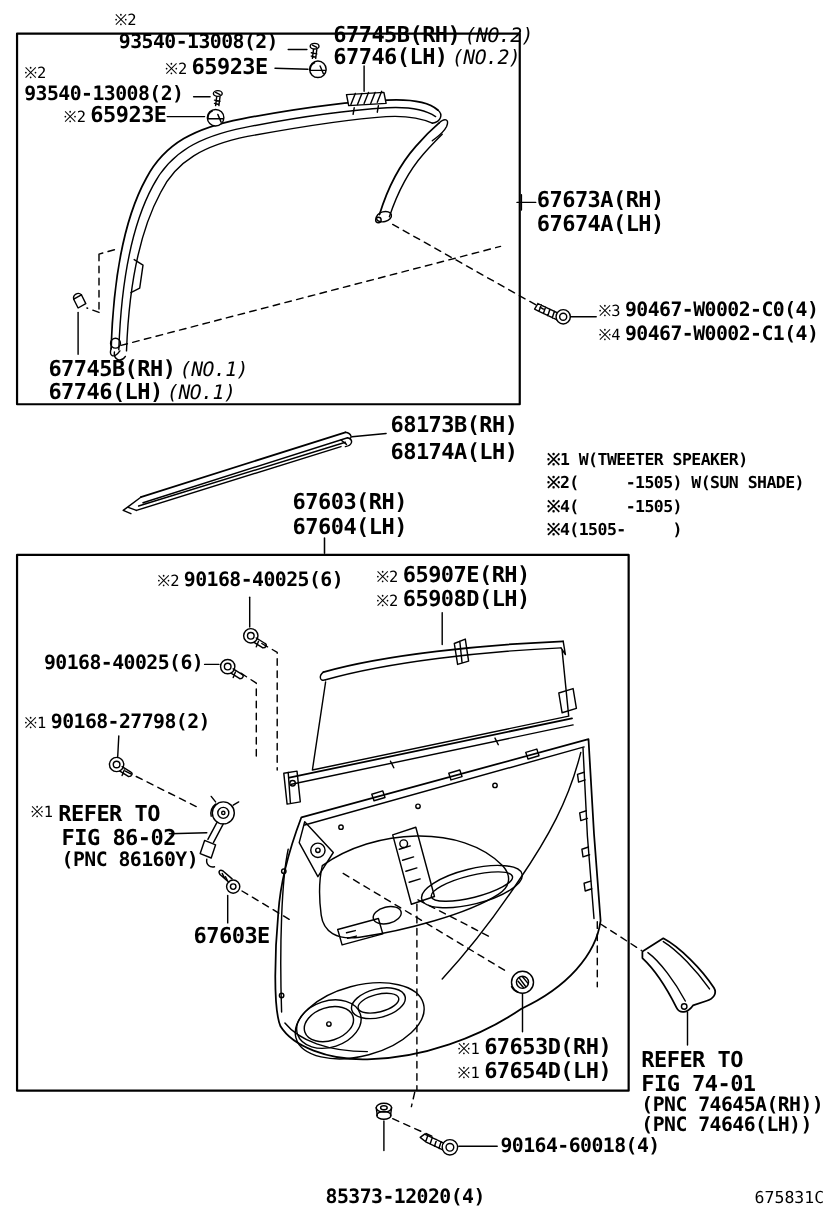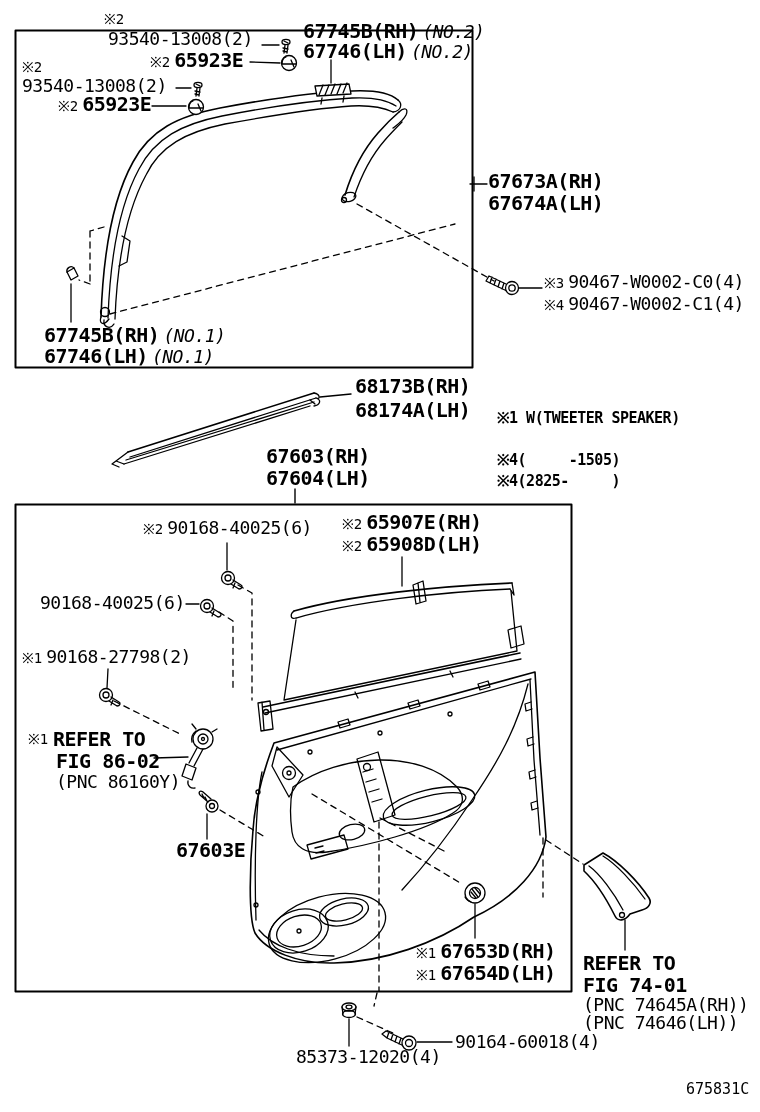--- a/index.html
+++ b/index.html
@@ -8,21 +8,21 @@
         font-family:"DejaVu Sans Mono","Liberation Mono",monospace;color:#000;}
   #art{position:absolute;left:0;top:0;}
   #art *{fill:none;stroke:#000;stroke-width:1.3;stroke-linecap:round;stroke-linejoin:round;}
   #art .box{stroke-width:2;}
   #art .thick{stroke-width:1.6;}
   #art .dash{stroke-dasharray:6 5;stroke-width:1.2;}
   #art .lead{stroke-width:1.4;}
   #art .whead{fill:#fff;}
   #art .fillw{fill:#fff;}
   .lbl{position:absolute;white-space:pre;display:flex;align-items:baseline;gap:4px;line-height:1.05;}
-  .num{font-weight:normal;font-size:18px;letter-spacing:-0.5px;}
+  .num{font-weight:bold;font-size:18px;letter-spacing:-0.5px;}
   .num-lg{font-weight:bold;font-size:20px;letter-spacing:-0.5px;}
   .mk{font-size:14px;font-weight:normal;}
   .sfx{font-size:18px;font-weight:normal;letter-spacing:-0.5px;font-style:italic;}
   .note{font-size:15px;font-weight:bold;letter-spacing:-0.5px;}
   .figcode{font-size:15px;}
 </style>
 </head>
 <body>
 
 <div id="page">
@@ -264,22 +264,23 @@
   <div class="lbl" style="left:44px;top:325px"><span class="num-lg">67745B(RH)</span><span class="sfx">(NO.1)</span></div>
   <div class="lbl" style="left:44px;top:346px"><span class="num-lg">67746(LH)</span><span class="sfx">(NO.1)</span></div>
 
   <div class="lbl" style="left:355px;top:376px"><span class="num-lg">68173B(RH)</span></div>
   <div class="lbl" style="left:355px;top:400px"><span class="num-lg">68174A(LH)</span></div>
 
   <div class="lbl" style="left:266px;top:446px"><span class="num-lg">67603(RH)</span></div>
   <div class="lbl" style="left:266px;top:468px"><span class="num-lg">67604(LH)</span></div>
 
   <div class="lbl note" style="left:497px;top:411px"><span>※1 W(TWEETER SPEAKER)</span></div>
+  <div class="lbl note" style="left:497px;top:432px"><span>※2(     -1505) W(SUN SHADE)</span></div>
   <div class="lbl note" style="left:497px;top:453px"><span>※4(     -1505)</span></div>
-  <div class="lbl note" style="left:497px;top:474px"><span>※4(2825-     )</span></div>
+  <div class="lbl note" style="left:497px;top:474px"><span>※4(1505-     )</span></div>
 
   <div class="lbl" style="left:143px;top:519px"><span class="mk">※2</span><span class="num">90168-40025(6)</span></div>
 
   <div class="lbl" style="left:342px;top:512px"><span class="mk">※2</span><span class="num-lg">65907E(RH)</span></div>
   <div class="lbl" style="left:342px;top:534px"><span class="mk">※2</span><span class="num-lg">65908D(LH)</span></div>
 
   <div class="lbl" style="left:40px;top:594px"><span class="num">90168-40025(6)</span></div>
 
   <div class="lbl" style="left:22px;top:648px"><span class="mk">※1</span><span class="num">90168-27798(2)</span></div>
 
@@ -291,18 +292,18 @@
   <div class="lbl" style="left:176px;top:840px"><span class="num-lg">67603E</span></div>
 
   <div class="lbl" style="left:416px;top:941px"><span class="mk">※1</span><span class="num-lg">67653D(RH)</span></div>
   <div class="lbl" style="left:416px;top:963px"><span class="mk">※1</span><span class="num-lg">67654D(LH)</span></div>
 
   <div class="lbl" style="left:583px;top:953px"><span class="num-lg">REFER TO</span></div>
   <div class="lbl" style="left:583px;top:975px"><span class="num-lg">FIG 74-01</span></div>
   <div class="lbl" style="left:583px;top:996px"><span class="num">(PNC 74645A(RH))</span></div>
   <div class="lbl" style="left:583px;top:1014px"><span class="num">(PNC 74646(LH))</span></div>
 
-  <div class="lbl" style="left:296px;top:1048px"><span class="num">85373-12020(4)</span></div>
+  <div class="lbl" style="left:296px;top:1080px"><span class="num">85373-12020(4)</span></div>
   <div class="lbl" style="left:455px;top:1033px"><span class="num">90164-60018(4)</span></div>
 
   <div class="lbl figcode" style="left:686px;top:1082px"><span>675831C</span></div>
 
 </div>
 
 </body></html>

